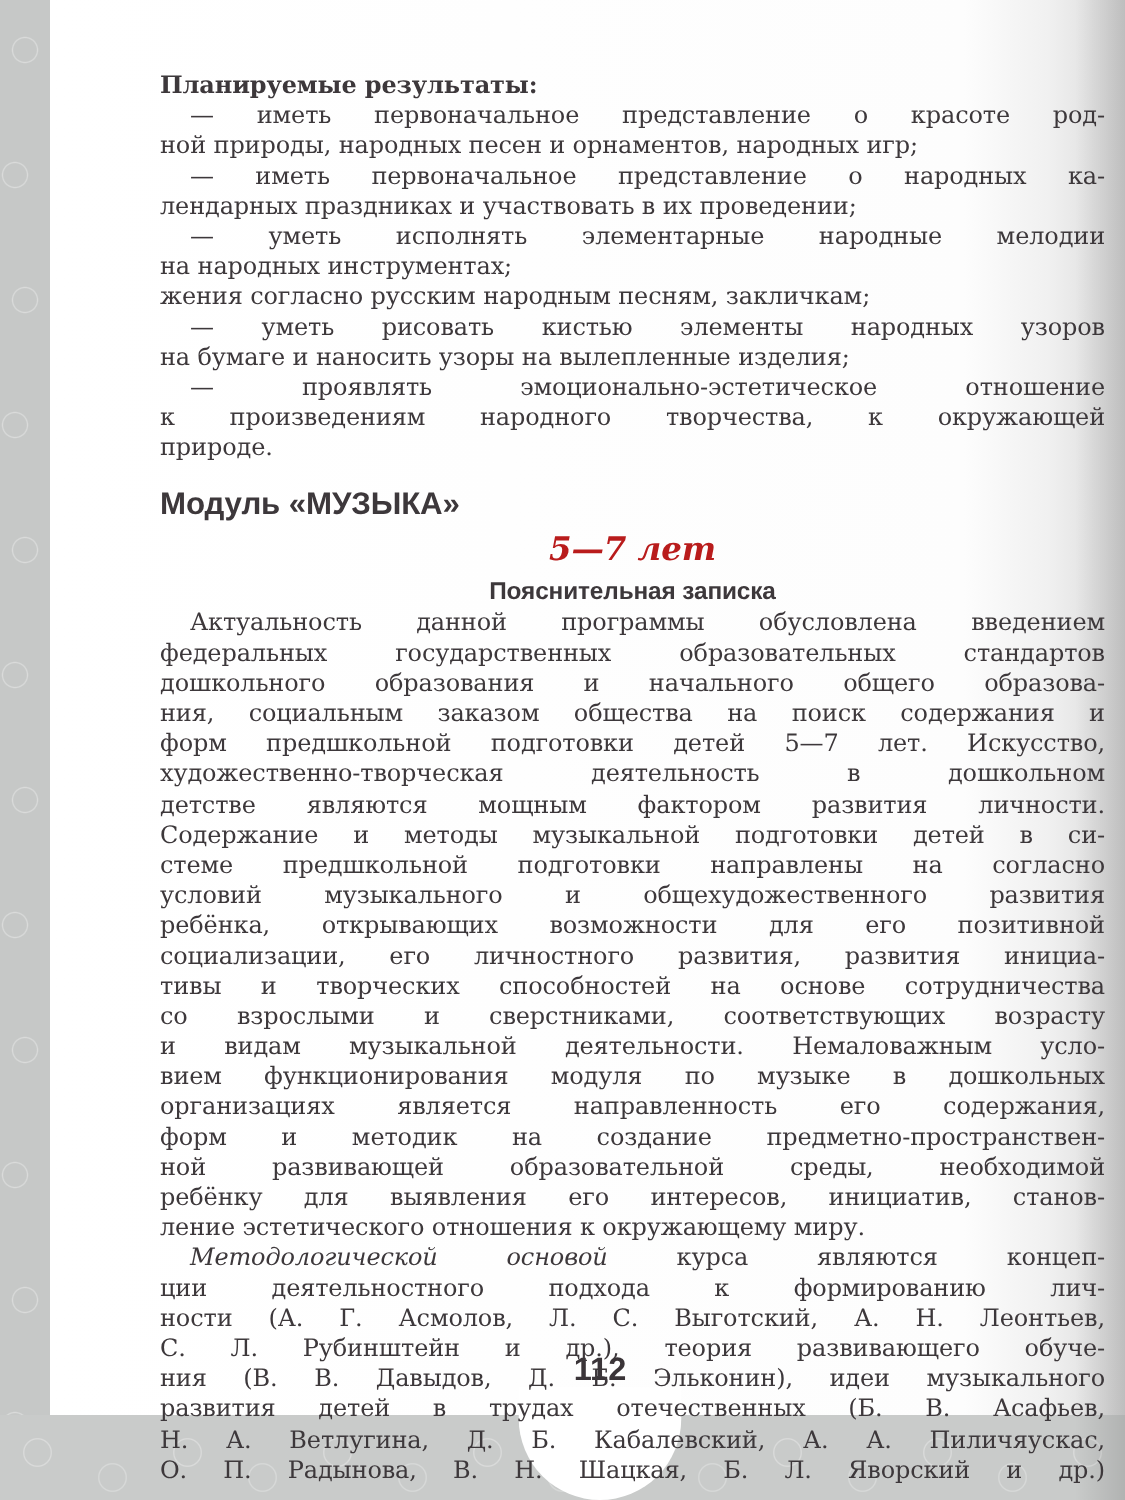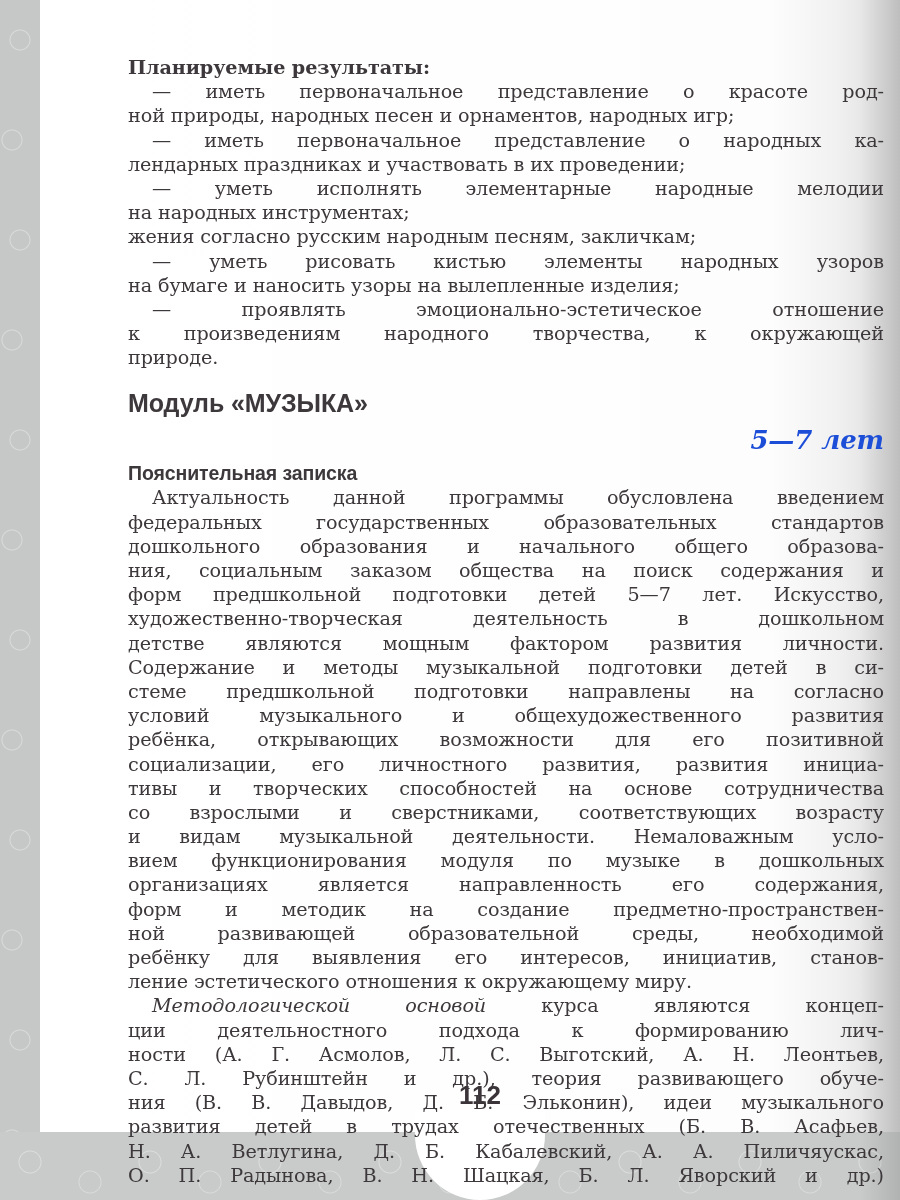--- a/index.html
+++ b/index.html
@@ -48,25 +48,25 @@
     .line { white-space: nowrap; text-align: justify; text-align-last: justify; height: 24.2px; overflow: visible; }
     .line.last { text-align-last: left; }
     .line.indent { padding-left: 24px; }
     .bold-head { font-weight: bold; text-align-last: left; }
     .module-title {
       font-family: "Liberation Sans", sans-serif; font-weight: bold; font-size: 25px;
       margin-top: 18px; line-height: 30px; color: #3d383b;
     }
     .age-title {
       font-family: "DejaVu Serif", serif; font-style: italic; font-weight: bold; font-size: 26px;
-      text-align: right; line-height: 36px; margin-top: 4px; color: #1d4ed8;
+      text-align: center; line-height: 36px; margin-top: 4px; color: #b91c1c;
     }
     .section-title {
       font-family: "Liberation Sans", sans-serif; font-weight: bold; font-size: 19.5px;
-      text-align: left; line-height: 26px; margin-top: 2px; color: #3d383b;
+      text-align: center; line-height: 26px; margin-top: 2px; color: #3d383b;
     }
     .para { margin-top: 0; }
     .italic { font-style: italic; }
     .content .line span { font-weight: inherit; }
   </style>
 </head>
 <body>
 
 <div class="frame-left"></div>
 <div class="page"></div>

